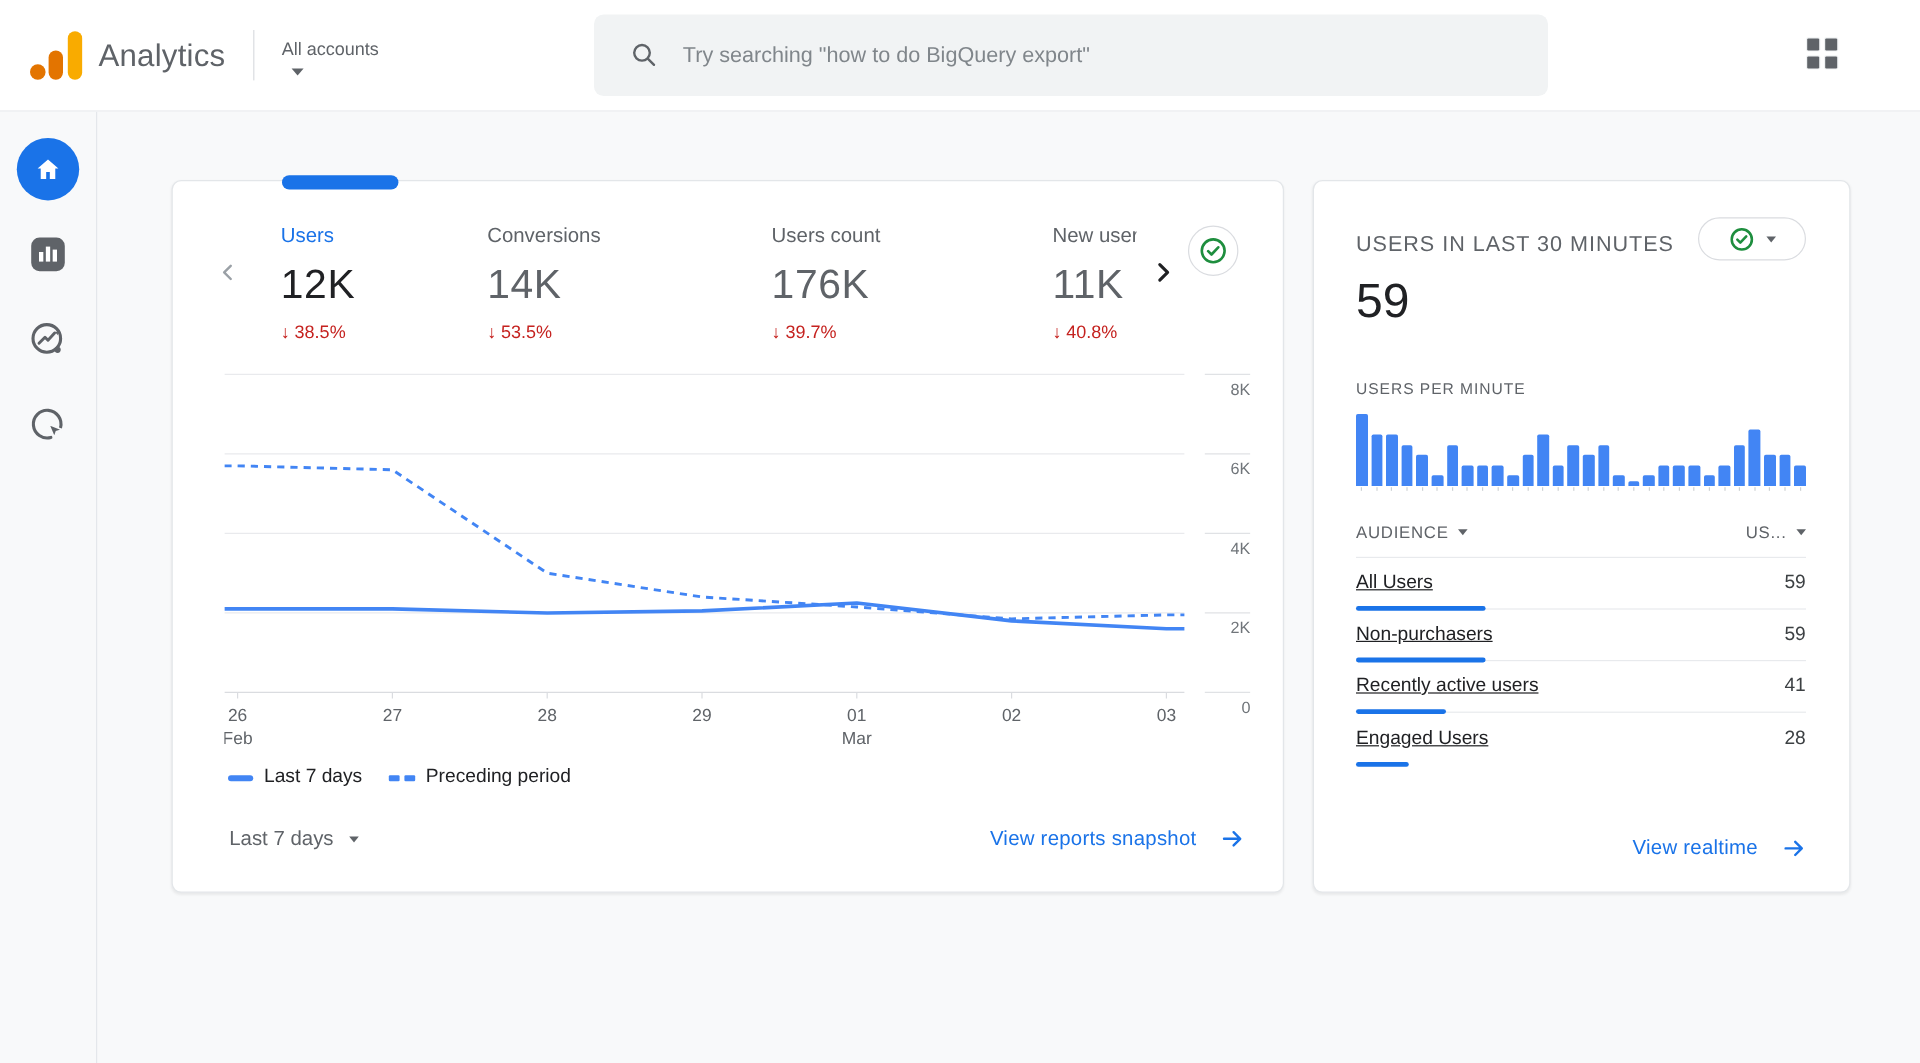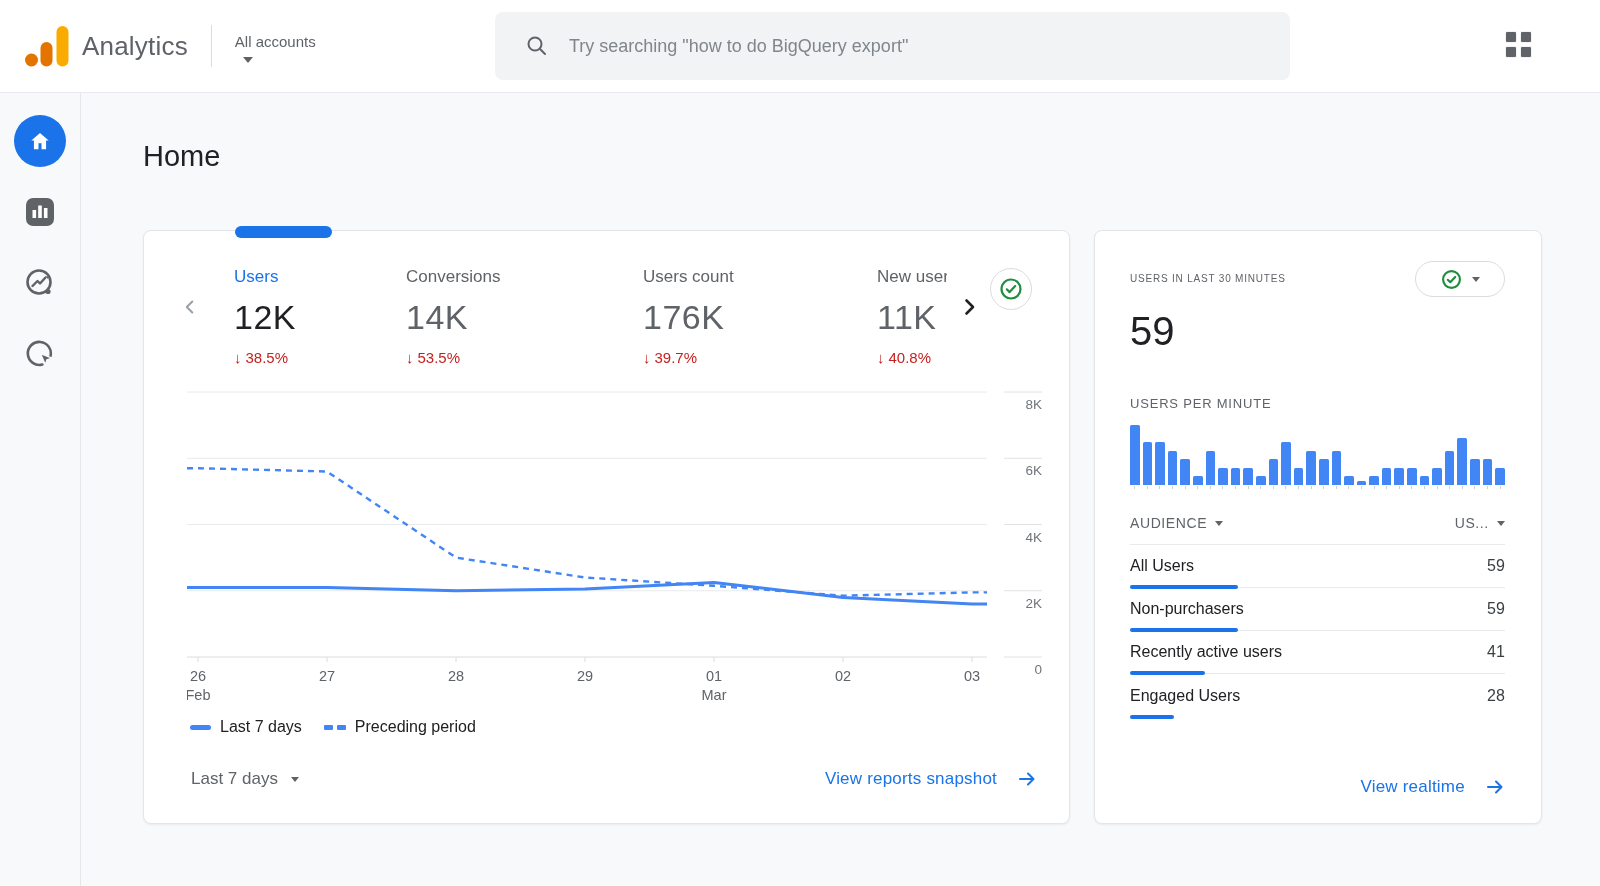--- a/index.html
+++ b/index.html
@@ -53,36 +53,36 @@
   .swatch-dashed { display:flex; gap:4px; }
   .swatch-dashed i { width:9px; height:5px; border-radius:1px; background:#4285f4; }
   .card-footer { margin-top:auto; display:flex; align-items:center; justify-content:space-between; padding:0 32px 34px 47px; }
   .range-selector { display:flex; align-items:center; gap:13px; font-size:17px; color:#5f6368; cursor:pointer; }
   .range-selector .caret { border-top-width:5px; border-left-width:4px; border-right-width:4px; }
   .blue-link { display:flex; align-items:center; gap:20px; font-size:17px; color:#1a73e8; cursor:pointer; font-weight:500; letter-spacing:0.2px; }
 
   
   .realtime-card { flex:1; padding:30px 36px 26px 35px; }
   .rt-header { display:flex; justify-content:space-between; align-items:flex-start; }
-  .rt-title { font-size:10px; font-weight:500; color:#5f6368; letter-spacing:0.8px; padding-top:12px; }
+  .rt-title { font-size:18px; font-weight:500; color:#5f6368; letter-spacing:0.8px; padding-top:12px; }
   .rt-pill { width:90px; height:36px; border:1px solid #dadce0; border-radius:18px; background:#fff; display:flex; align-items:center; justify-content:center; gap:9px; cursor:pointer; }
   .rt-pill .caret { border-top-width:5px; border-left-width:4px; border-right-width:4px; }
   .rt-value { font-size:40px; color:#202124; margin-top:12px; }
   .rt-sub { font-size:13px; font-weight:500; color:#5f6368; letter-spacing:0.8px; margin-top:42px; }
   .rt-bars { display:flex; align-items:flex-end; gap:3px; height:60px; margin-top:14px; }
   .rt-bars .bar { width:9.6px; background:#4285f4; border-radius:1.5px 1.5px 0 0; flex:none; }
   .rt-ticks { display:flex; gap:3px; margin-top:1px; }
   .rt-ticks i { width:9.6px; height:3px; flex:none; display:flex; justify-content:center; }
   .rt-ticks i::after { content:""; width:1px; height:3px; background:#cdd1d4; }
   .rt-table-head { display:flex; justify-content:space-between; align-items:center; margin-top:26px; padding-bottom:13px; border-bottom:1px solid #e8eaed; }
   .rt-col { display:flex; align-items:center; gap:8px; font-size:14px; font-weight:500; color:#5f6368; letter-spacing:0.6px; cursor:pointer; }
   .rt-col .caret { border-top-width:5px; border-left-width:4px; border-right-width:4px; }
   .rt-row { height:43px; border-bottom:1px solid #e8eaed; position:relative; display:flex; justify-content:space-between; align-items:center; }
   .rt-row:last-child { border-bottom:none; }
-  .rt-row .r-label { font-size:16px; color:#202124; }
+  .rt-row .r-label { font-size:16px; color:#202124;text-decoration:underline; }
   .rt-row .r-value { font-size:16px; color:#3c4043; }
   .rt-row .r-bar { position:absolute; left:0; bottom:-2px; height:4px; background:#1a73e8; border-radius:2px; }
   .rt-footer { margin-top:auto; align-self:flex-end; }
 
   svg text { font-family:"Liberation Sans",sans-serif; }
 </style>
 </head>
 <body>
 
 <div class="topbar">
@@ -139,21 +139,20 @@
     </div>
     <div class="nav-item">
       <svg width="36" height="36" viewBox="0 0 36 36">
         <path d="M28.4 20.5a11.5 11.5 0 1 0-8 8" fill="none" stroke="#5f6368" stroke-width="2.6" stroke-linecap="round"></path>
         <path d="M18.5 17.5l11.5 4.6-5 1.6-1.7 5z" fill="#5f6368" stroke="#f8f9fa" stroke-width="1.4"></path>
       </svg>
     </div>
   </div>
 
   <div class="main">
-    <h1 class="page-title">Home</h1>
 
     <div class="cards">
 
       <section class="card overview-card">
         <div class="tab-indicator"></div>
 
         <div class="metrics-row">
           <div class="chev">
             <svg width="22" height="22" viewBox="0 0 24 24">
               <polyline points="14.5,6 8.5,12 14.5,18" fill="none" stroke="#9aa0a6" stroke-width="2.2" stroke-linecap="round" stroke-linejoin="round"></polyline>

